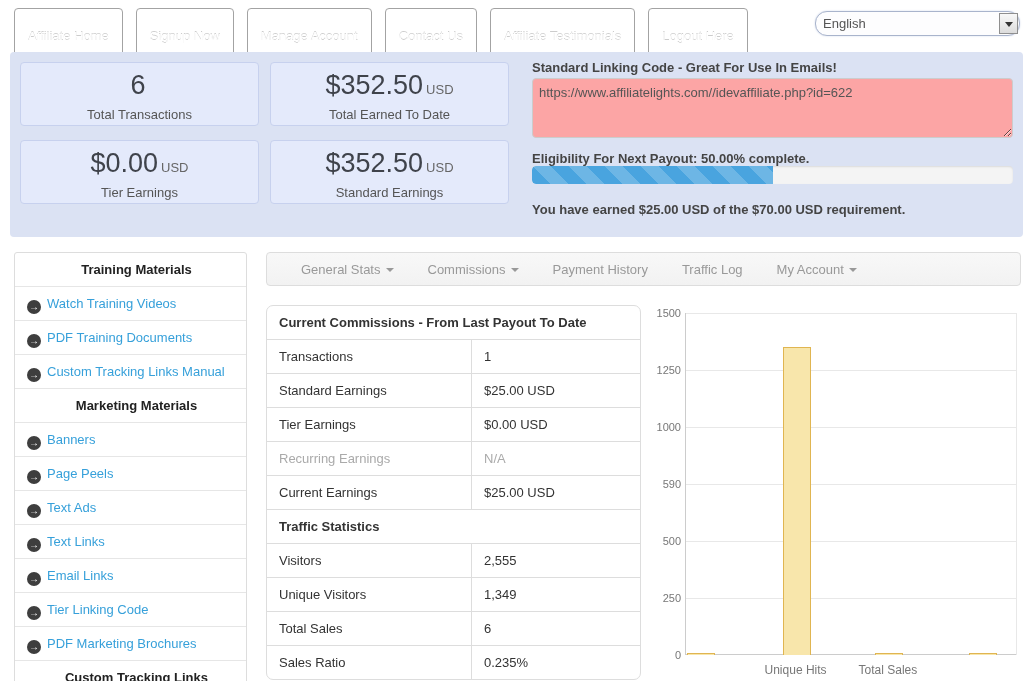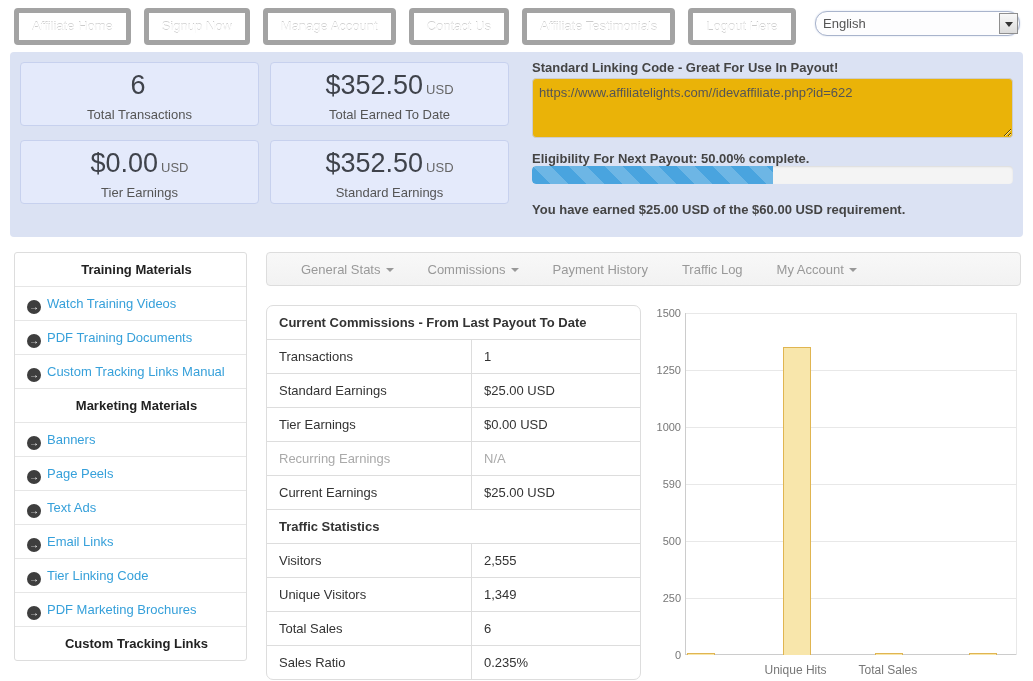--- a/index.html
+++ b/index.html
@@ -3,22 +3,22 @@
 <meta charset="utf-8">
 <style>
   html,body{margin:0;padding:0;}
   body{
     width:1033px;height:681px;position:relative;overflow:hidden;
     background:#fff;font-family:"Liberation Sans", sans-serif;color:#333;
   }
   
   .topnav{position:absolute;left:14px;top:8px;display:flex;gap:13px;}
   .nav-btn{
-    display:inline-block;padding:6px 13px;font-size:13px;color:#fff;cursor:pointer;
-    background:linear-gradient(#237ace0,#1360b4);border:5px solid #a3a3a3;border-radius:4px;
+    display:inline-block;padding:20px 13px;font-size:13px;color:#fff;cursor:pointer;
+    background:linear-gradient(#237ace0,#1360b4);border:1px solid #a3a3a3;border-radius:4px;
     text-shadow:0 -1px 0 rgba(0,0,0,.2);white-space:nowrap;
   }
   .lang-select{
     position:absolute;right:13px;top:11px;width:203px;height:23px;
     border:1px solid #a9b4cc;background:#fdfdfe;border-radius:12px;box-shadow:0 0 2px #cfd8ea;
   }
   .lang-select .val{position:absolute;left:7px;top:4px;font-size:13px;color:#555;}
   .lang-select .dd-btn{
     position:absolute;right:1px;top:1px;bottom:1px;width:19px;
     background:linear-gradient(#f8f8f8,#dcdcdc);border:1px solid #8f8f8f;box-sizing:border-box;
@@ -35,21 +35,21 @@
   .stat-box{
     position:absolute;width:237px;height:62px;background:#e4eafb;border:1px solid #c7d1ee;
     border-radius:4px;text-align:center;
   }
   .stat-box .num{font-size:27px;color:#3f434b;margin-top:7px;}
   .stat-box .num .unit{font-size:13px;color:#666;margin-left:3px;}
   .stat-box .lbl{font-size:13px;color:#555;margin-top:6px;}
   .link-title{position:absolute;left:522px;top:8px;font-size:13px;font-weight:bold;color:#444;}
   .link-code{
     position:absolute;left:522px;top:26px;width:467px;height:46px;resize:both;
-    border:1px solid #ccc;border-radius:4px;background:#eab308;color:#555;
+    border:1px solid #ccc;border-radius:4px;background:#fca5a5;color:#555;
     font-family:"Liberation Sans", sans-serif;font-size:13px;padding:6px;
   }
   .elig-title{position:absolute;left:522px;top:99px;font-size:13px;font-weight:bold;color:#444;}
   .progress{
     position:absolute;left:522px;top:114px;width:481px;height:18px;background:#f4f4f4;
     border-radius:4px;box-shadow:inset 0 1px 2px rgba(0,0,0,.1);overflow:hidden;
   }
   .progress .fill{
     height:100%;background:#49a4df;border-radius:4px 0 0 4px;
     background-image:linear-gradient(45deg,rgba(255,255,255,.2) 25%,transparent 25%,transparent 50%,rgba(255,255,255,.2) 50%,rgba(255,255,255,.2) 75%,transparent 75%,transparent);
@@ -133,39 +133,40 @@
   </div>
   <div class="stat-box" style="left:10px;top:88px;">
     <div class="num"><span>$0.00</span><span class="unit">USD</span></div>
     <div class="lbl">Tier Earnings</div>
   </div>
   <div class="stat-box" style="left:260px;top:88px;">
     <div class="num"><span>$352.50</span><span class="unit">USD</span></div>
     <div class="lbl">Standard Earnings</div>
   </div>
 
-  <div class="link-title">Standard Linking Code - Great For Use In Payout!</div>
+  <div class="link-title">Standard Linking Code - Great For Use In Emails!</div>
   <textarea class="link-code" spellcheck="false" style="">https://www.affiliatelights.com//idevaffiliate.php?id=622</textarea>
 
   <div class="elig-title">Eligibility For Next Payout: 50.00% complete.</div>
   <div class="progress">
     <div class="fill" style="width: 50%;"></div>
   </div>
-  <div class="earn-note">You have earned $25.00 USD of the $60.00 USD requirement.</div>
+  <div class="earn-note">You have earned $25.00 USD of the $70.00 USD requirement.</div>
 </div>
 
 <div class="sidebar">
   <div class="side-row hdr">Training Materials</div>
   <div class="side-row lnk"><span class="circle-arrow"></span><span>Watch Training Videos</span></div>
   <div class="side-row lnk"><span class="circle-arrow"></span><span>PDF Training Documents</span></div>
   <div class="side-row lnk"><span class="circle-arrow"></span><span>Custom Tracking Links Manual</span></div>
   <div class="side-row hdr">Marketing Materials</div>
   <div class="side-row lnk"><span class="circle-arrow"></span><span>Banners</span></div>
   <div class="side-row lnk"><span class="circle-arrow"></span><span>Page Peels</span></div>
   <div class="side-row lnk"><span class="circle-arrow"></span><span>Text Ads</span></div>
+  <div class="side-row lnk"><span class="circle-arrow"></span><span>Text Links</span></div>
   <div class="side-row lnk"><span class="circle-arrow"></span><span>Email Links</span></div>
   <div class="side-row lnk"><span class="circle-arrow"></span><span>Tier Linking Code</span></div>
   <div class="side-row lnk"><span class="circle-arrow"></span><span>PDF Marketing Brochures</span></div>
   <div class="side-row hdr">Custom Tracking Links</div>
 </div>
 
 <div class="tabbar">
   <span class="tab"><span>General Stats</span><span class="caret"></span></span>
   <span class="tab"><span>Commissions</span><span class="caret"></span></span>
   <span class="tab"><span>Payment History</span></span>

